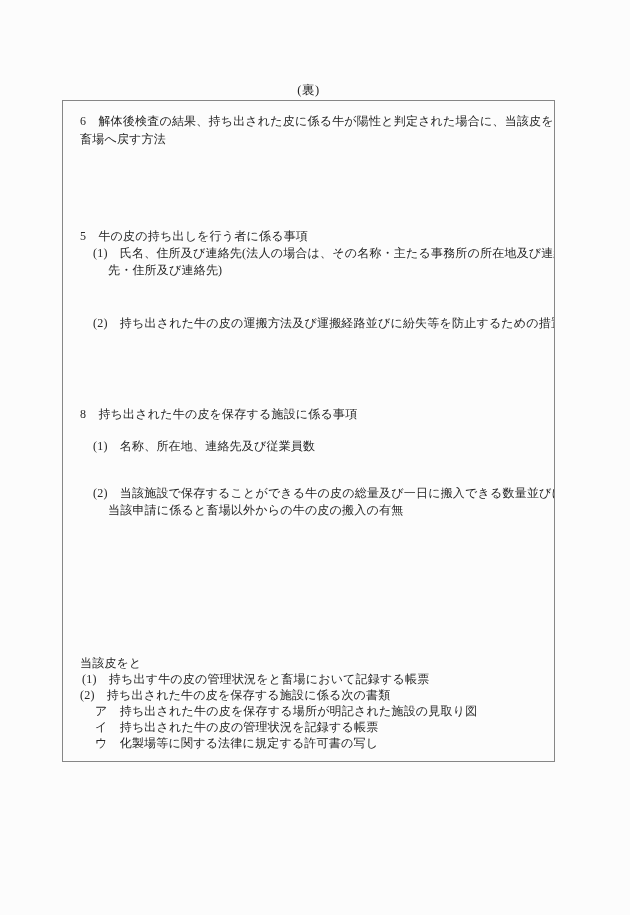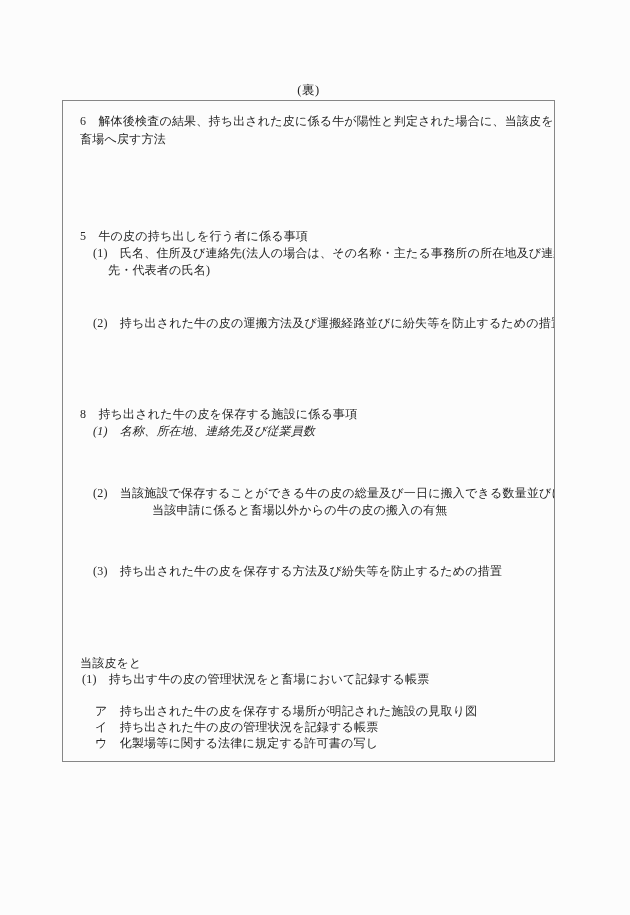--- a/index.html
+++ b/index.html
@@ -50,32 +50,32 @@
 
   <div class="side-label">(裏)</div>
 
   <div class="box">
 
     <div class="ln" style="top:11px;  left:17px;">6　解体後検査の結果、持ち出された皮に係る牛が陽性と判定された場合に、当該皮をと</div>
     <div class="ln" style="top:29px;  left:17px;">畜場へ戻す方法</div>
 
     <div class="ln" style="top:126px; left:17px;">5　牛の皮の持ち出しを行う者に係る事項</div>
     <div class="ln" style="top:143px; left:30px;">(1)　氏名、住所及び連絡先(法人の場合は、その名称・主たる事務所の所在地及び連絡</div>
-    <div class="ln" style="top:160px; left:45px;">先・代表者の氏名)</div>
+    <div class="ln" style="top:160px; left:45px;">先・住所及び連絡先)</div>
 
     <div class="ln" style="top:213px; left:30px;">(2)　持ち出された牛の皮の運搬方法及び運搬経路並びに紛失等を防止するための措置</div>
 
     <div class="ln" style="top:304px; left:17px;text-align:center;">8　持ち出された牛の皮を保存する施設に係る事項</div>
-    <div class="ln" style="top:321px; left:30px;font-style:italic;">(1)　名称、所在地、連絡先及び従業員数</div>
+    <div class="ln" style="top:336px; left:30px;">(1)　名称、所在地、連絡先及び従業員数</div>
 
     <div class="ln" style="top:383px; left:30px;">(2)　当該施設で保存することができる牛の皮の総量及び一日に搬入できる数量並びに</div>
-    <div class="ln" style="top:400px; left:45px;margin-left:44px;">当該申請に係ると畜場以外からの牛の皮の搬入の有無</div>
+    <div class="ln" style="top:400px; left:45px;">当該申請に係ると畜場以外からの牛の皮の搬入の有無</div>
 
-    <div class="ln" style="top:461px; left:30px;">(3)　持ち出された牛の皮を保存する方法及び紛失等を防止するための措置</div>
 
     <div class="ln" style="top:553px; left:17px;">当該皮をと</div>
     <div class="ln" style="top:569px; left:19px;">(1)　持ち出す牛の皮の管理状況をと畜場において記録する帳票</div>
+    <div class="ln" style="top:585px; left:17px;">(2)　持ち出された牛の皮を保存する施設に係る次の書類</div>
     <div class="ln" style="top:617px; left:32px;">イ　持ち出された牛の皮の管理状況を記録する帳票</div>
     <div class="ln" style="top:601px; left:32px;">ア　持ち出された牛の皮を保存する場所が明記された施設の見取り図</div>
     <div class="ln" style="top:633px; left:32px;text-align:center;">ウ　化製場等に関する法律に規定する許可書の写し</div>
 
   </div>
 </div>
 
 </body></html>

